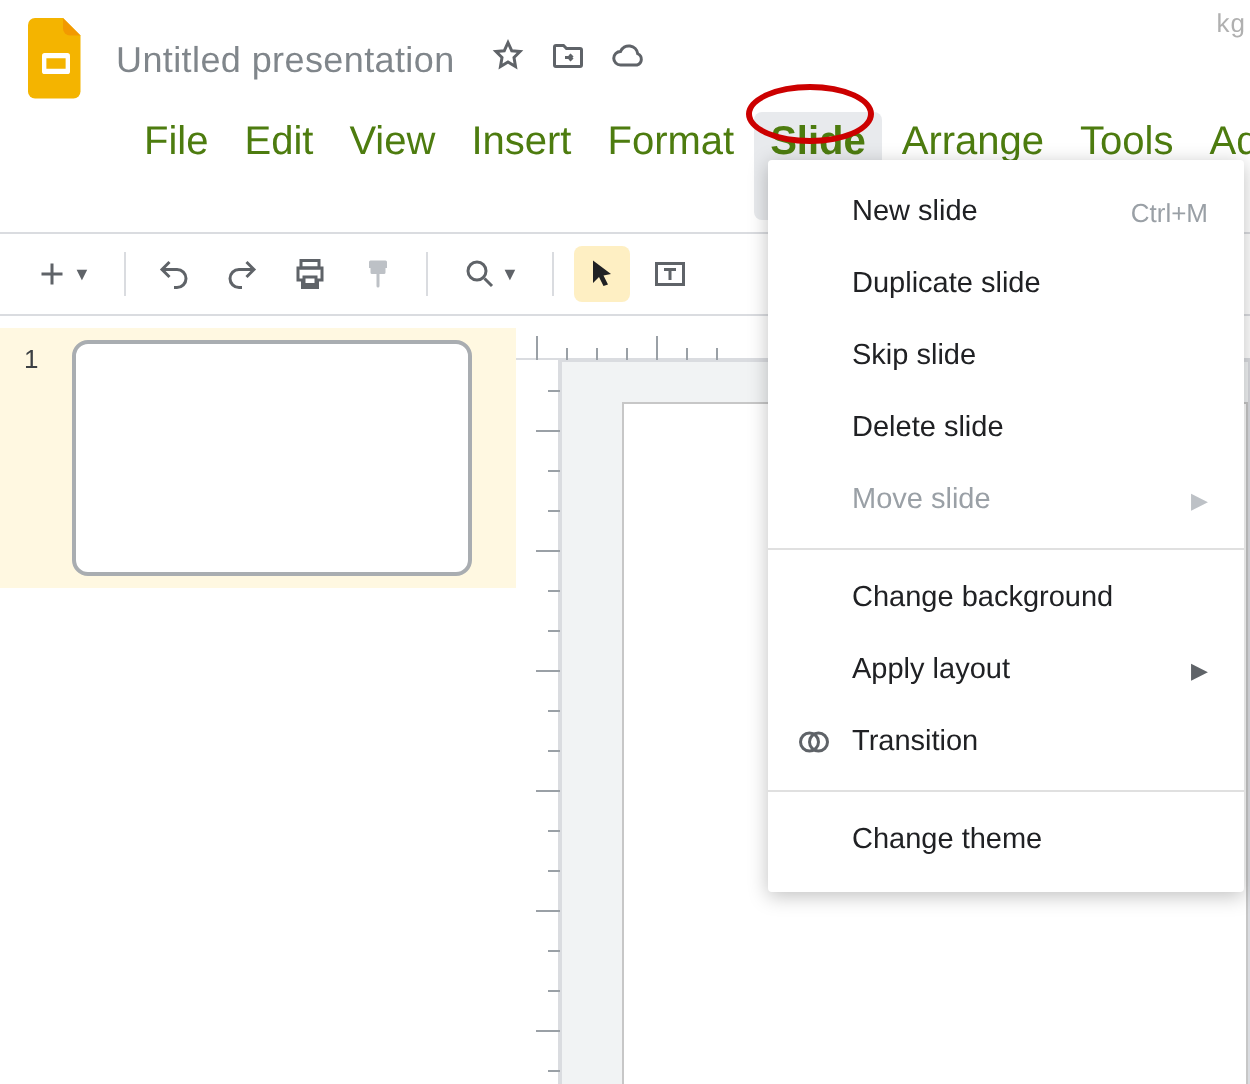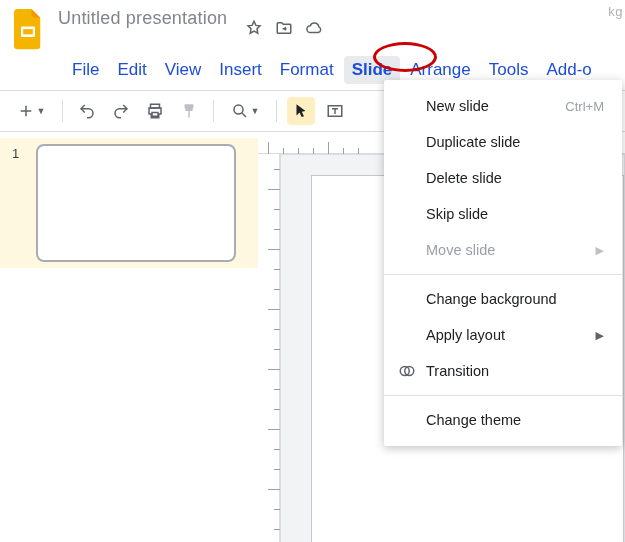--- a/index.html
+++ b/index.html
@@ -1,26 +1,26 @@
 <!DOCTYPE html>
 <html><head>
 <meta charset="utf-8">
 <style>
   * { box-sizing: border-box; margin: 0; padding: 0; font-family: Arial, "Helvetica Neue", sans-serif; }
   body { background: #fff; width: 625px; height: 542px; overflow: hidden; color: #202124; position: relative; }
 
   
-  .hdr1 { display: flex; padding: 8px 10px 0 10px; gap: 12px; }
+  .hdr1 { display: flex; align-items: center; padding: 8px 10px 0 10px; gap: 12px; }
   .logo { width: 36px; height: 44px; display: flex; align-items: center; justify-content: center; }
   .title { font-size: 18px; color: #80868b; flex: 0 0 auto; letter-spacing: .2px; }
   .title-icons { display: flex; gap: 12px; margin-left: 6px; color: #5f6368; align-items: center; }
   .title-icons svg { width: 18px; height: 18px; }
 
   
-  .menubar { display: flex; gap: 2px; padding: 4px 0 6px 64px; font-size: 17px; color: #1d4ed8; }
+  .menubar { display: flex; gap: 2px; padding: 4px 0 6px 64px; font-size: 20px; color: #4d7c0f; }
   .menu-item { padding: 4px 8px; border-radius: 4px; position: relative; }
   .menu-item.active { background: #e8eaed; font-weight: bold; }
 
   
   .anno-ellipse { position: absolute; border: 3px solid #c00; border-radius: 50%; pointer-events: none; }
 
   
   .toolbar { display: flex; align-items: center; gap: 6px; padding: 6px 10px; border-top: 1px solid #dadce0; border-bottom: 1px solid #dadce0; }
   .tb-btn { width: 28px; height: 28px; display: flex; align-items: center; justify-content: center; border-radius: 4px; color: #5f6368; }
   .tb-btn.yellow { background: #feefc3; }
@@ -209,24 +209,24 @@
 
 <div class="dropdown">
   <div class="dd-item">
     <span>New slide</span>
     <span class="shortcut">Ctrl+M</span>
   </div>
   <div class="dd-item">
     <span>Duplicate slide</span>
   </div>
   <div class="dd-item">
+    <span>Skip slide</span>
+  </div>
+  <div class="dd-item">
     <span>Delete slide</span>
-  </div>
-  <div class="dd-item">
-    <span>Skip slide</span>
   </div>
   <div class="dd-item disabled">
     <span>Move slide</span>
     <span class="sub-caret">▶</span>
   </div>
   <div class="dd-sep"></div>
   <div class="dd-item">
     <span>Change background</span>
   </div>
   <div class="dd-item">

